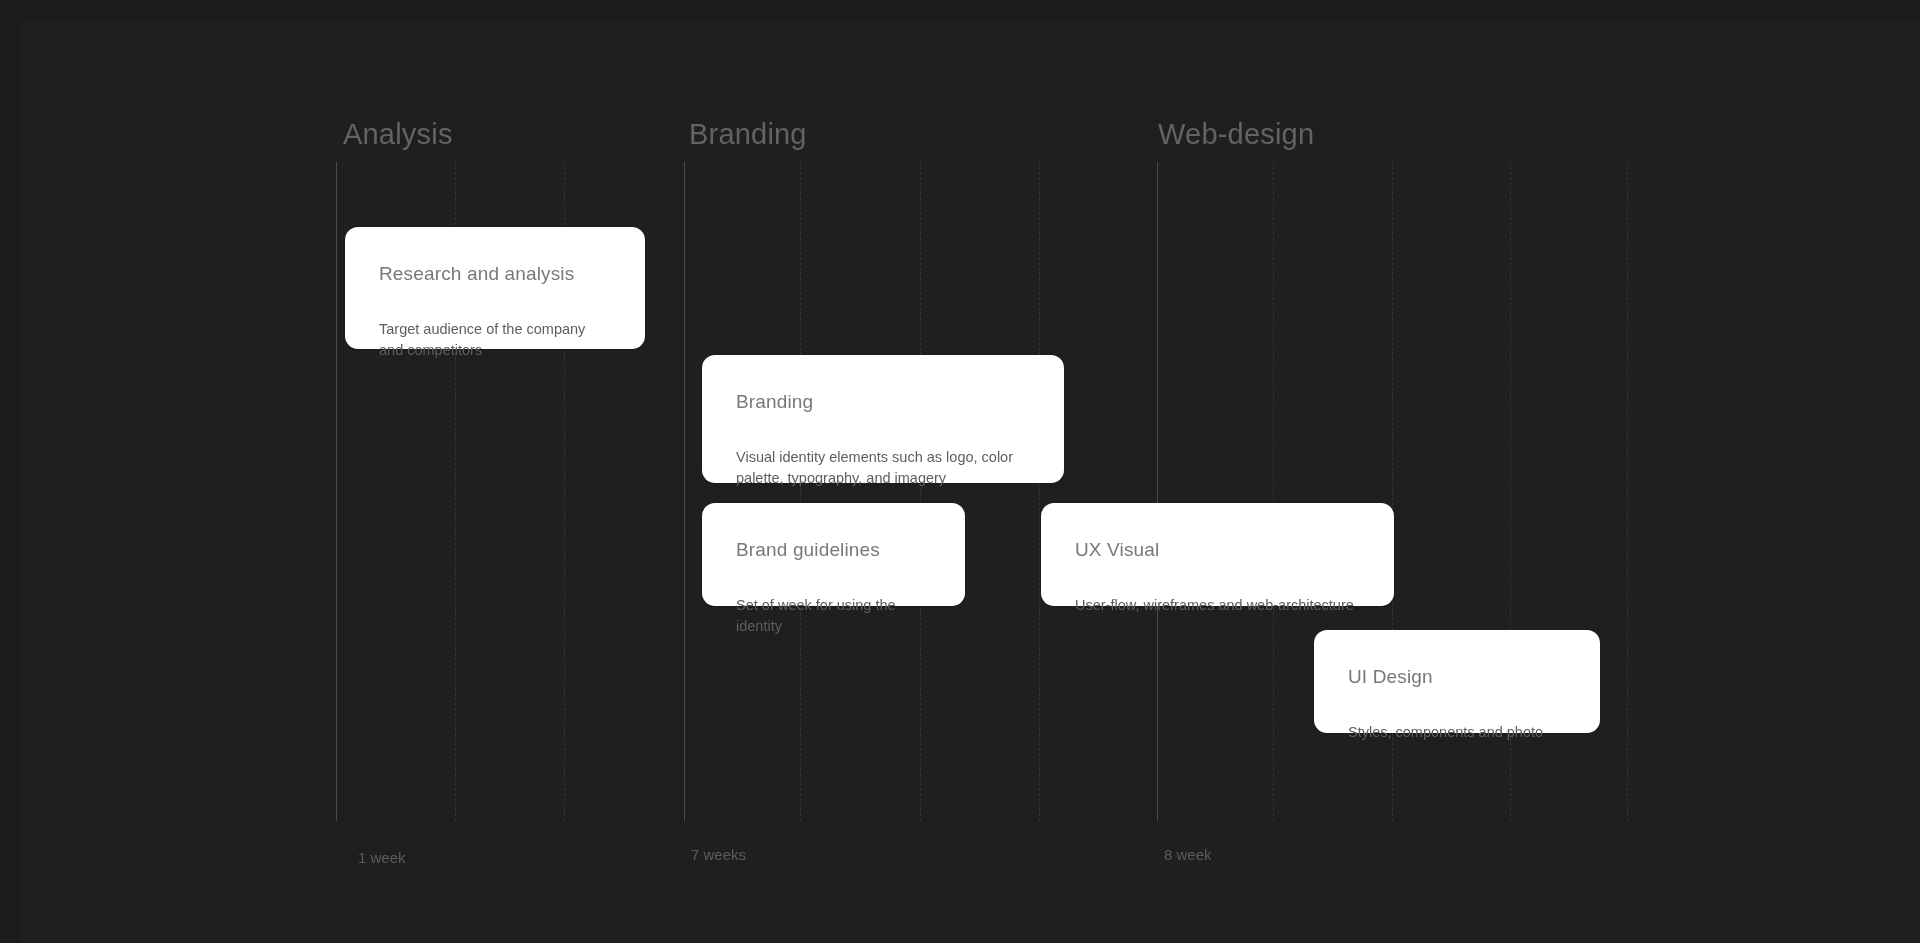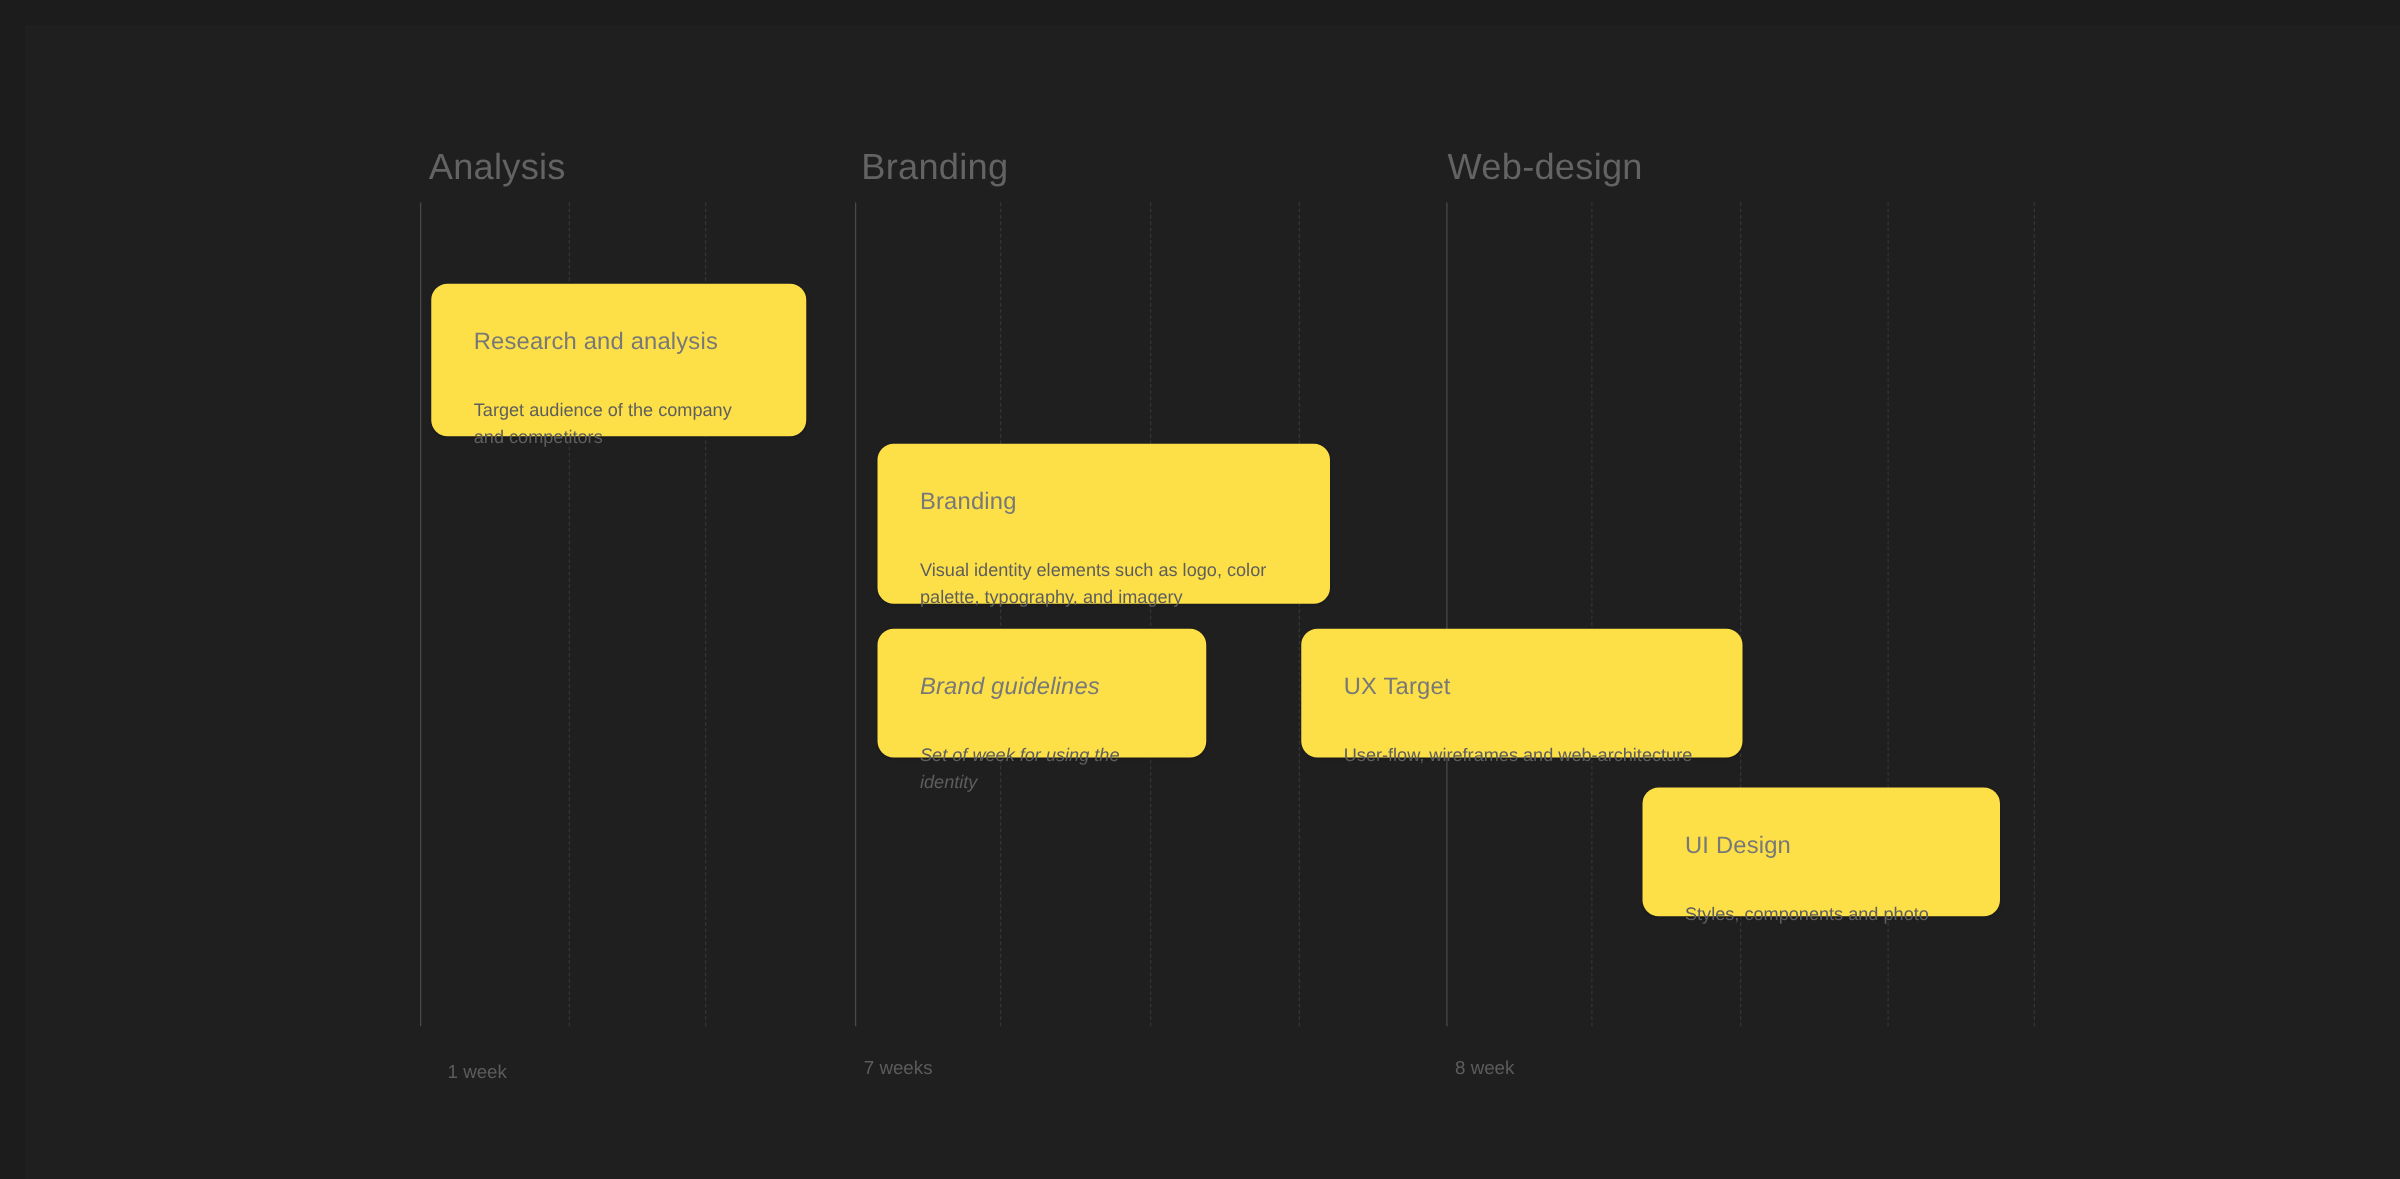--- a/index.html
+++ b/index.html
@@ -62,21 +62,21 @@
     position: absolute;
     font-size: 15px;
     font-weight: 400;
     color: #5c5c5c;
     white-space: nowrap;
   }
 
   
   .card {
     position: absolute;
-    background: #fde047;
+    background: #ffffff;
     border-radius: 13px;
     padding: 26px 24px 26px 24px;
     box-shadow: 0 1px 2px rgba(0,0,0,0.18);
   }
 
   .card-title {
     font-size: 19px;
     font-weight: 400;
     letter-spacing: 0.15px;
     color: #787878;
@@ -119,26 +119,26 @@
 
   <div id="task-cards">
       <div class="card" style="left: 325px; top: 207px; width: 300px; height: 122px;">
         <div class="card-title">Research and analysis</div>
         <div class="card-desc">Target audience of the company and competitors</div>
       </div>
       <div class="card" style="left: 682px; top: 335px; width: 362px; height: 128px;">
         <div class="card-title">Branding</div>
         <div class="card-desc">Visual identity elements such as logo, color palette, typography, and imagery</div>
       </div>
-      <div class="card" style="left: 682px; top: 483px; width: 263px; height: 103px; font-style: italic;">
+      <div class="card" style="left: 682px; top: 483px; width: 263px; height: 103px;">
         <div class="card-title">Brand guidelines</div>
         <div class="card-desc">Set of week for using the identity</div>
       </div>
       <div class="card" style="left: 1021px; top: 483px; width: 353px; height: 103px;">
-        <div class="card-title">UX Target</div>
+        <div class="card-title">UX Visual</div>
         <div class="card-desc">User-flow, wireframes and web-architecture</div>
       </div>
       <div class="card" style="left: 1294px; top: 610px; width: 286px; height: 103px;">
         <div class="card-title">UI Design</div>
         <div class="card-desc">Styles, components and photo</div>
       </div>
     </div>
 
   <div id="duration-labels">
       <div class="duration-label" style="left: 328px; top: 819px;">1 week</div>

